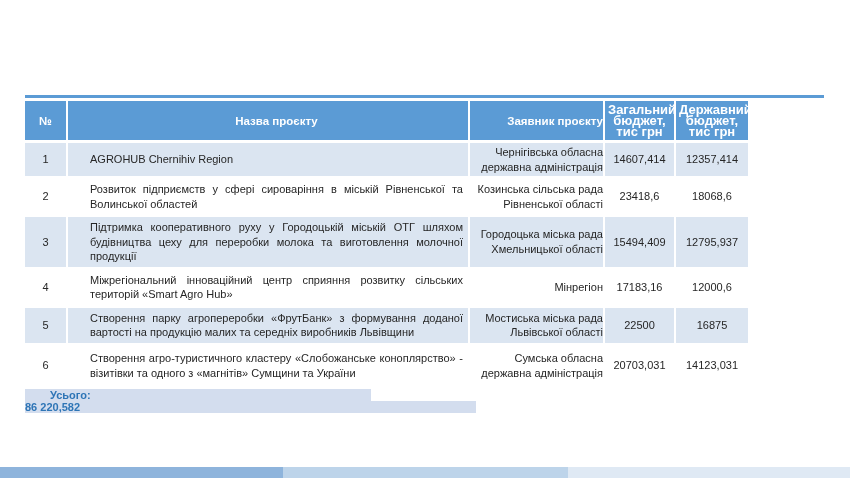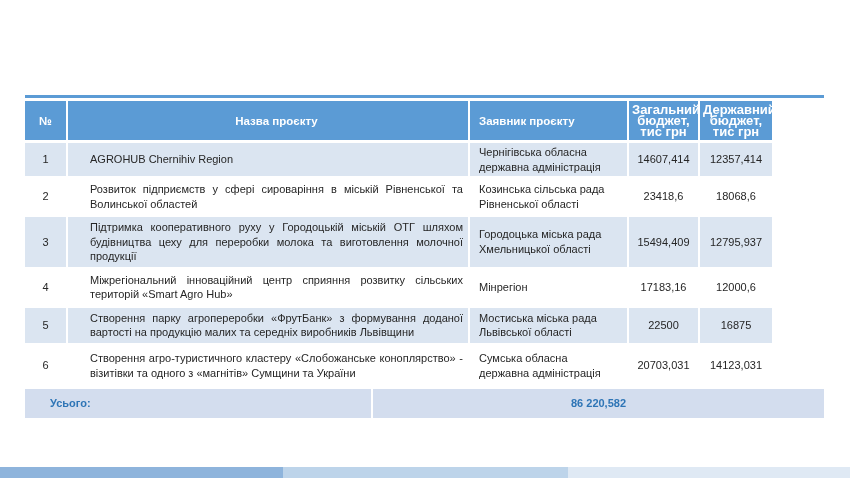--- a/index.html
+++ b/index.html
@@ -26,43 +26,43 @@
   .topline { height:3px; background:#5b9bd5; margin-bottom:3px; }
 
   .trow { display:flex; column-gap:2px; margin-bottom:3px; }
   .cell { display:flex; align-items:center; }
   .cell > span { width:100%; }
 
   
   .c-num  { width:41px;  justify-content:center; text-align:center; }
   .c-name { width:400px; padding:3px 5px 3px 22px; }
   .c-name > span { text-align:justify; }
-  .c-app  { width:157px; justify-content:center; text-align:left; padding:2px 9px; }
+  .c-app  { width:133px; justify-content:center; text-align:right; padding:2px 0; }
   .c-b1   { width:69px;  justify-content:center; text-align:center; }
   .c-b2   { width:72px;  justify-content:center; text-align:center; }
 
   .thead { min-height:39px; }
   .thead .cell { background:#5b9bd5; color:#ffffff; font-weight:bold; }
   .thead .c-num, .thead .c-name, .thead .c-app { font-size:11.5px; }
   .thead .c-b1, .thead .c-b2 { font-size:13px; line-height:11px; padding:2px 3px; }
 
   .body-row .cell { color:#262626; font-size:11px; line-height:14.5px; }
   .body-row.odd  .cell { background:#dbe5f1; }
   .body-row.even .cell { background:#ffffff; }
   .r1 { min-height:33px; } .r2 { min-height:34px; }
   .r3 { min-height:40px; } .r4 { min-height:34px; }
   .r5 { min-height:35px; } .r6 { min-height:40px; }
 
-  .tfoot { min-height:29px; margin-bottom:0; }
+  .tfoot { min-height:29px; margin-bottom:0;flex-direction:column; }
   .tfoot .fcell {
     background:#d3ddee; color:#2e75b6; font-weight:bold; font-size:11px;
     display:flex; align-items:center;
   }
   .f-label { width:346px; padding-left:25px; }
-  .f-total { width:451px; justify-content:center; padding-right:0; }
+  .f-total { width:451px; justify-content:flex-start; padding-right:0; }
 
   
   .bbar { position:absolute; bottom:0; left:0; height:11px; width:850px; display:flex; }
   .bbar .seg1 { width:283px; background:#8eb4dc; }
   .bbar .seg2 { width:285px; background:#bdd4ea; }
   .bbar .seg3 { width:282px; background:#dfe9f4; }
 </style>
 </head>
 <body>
 

